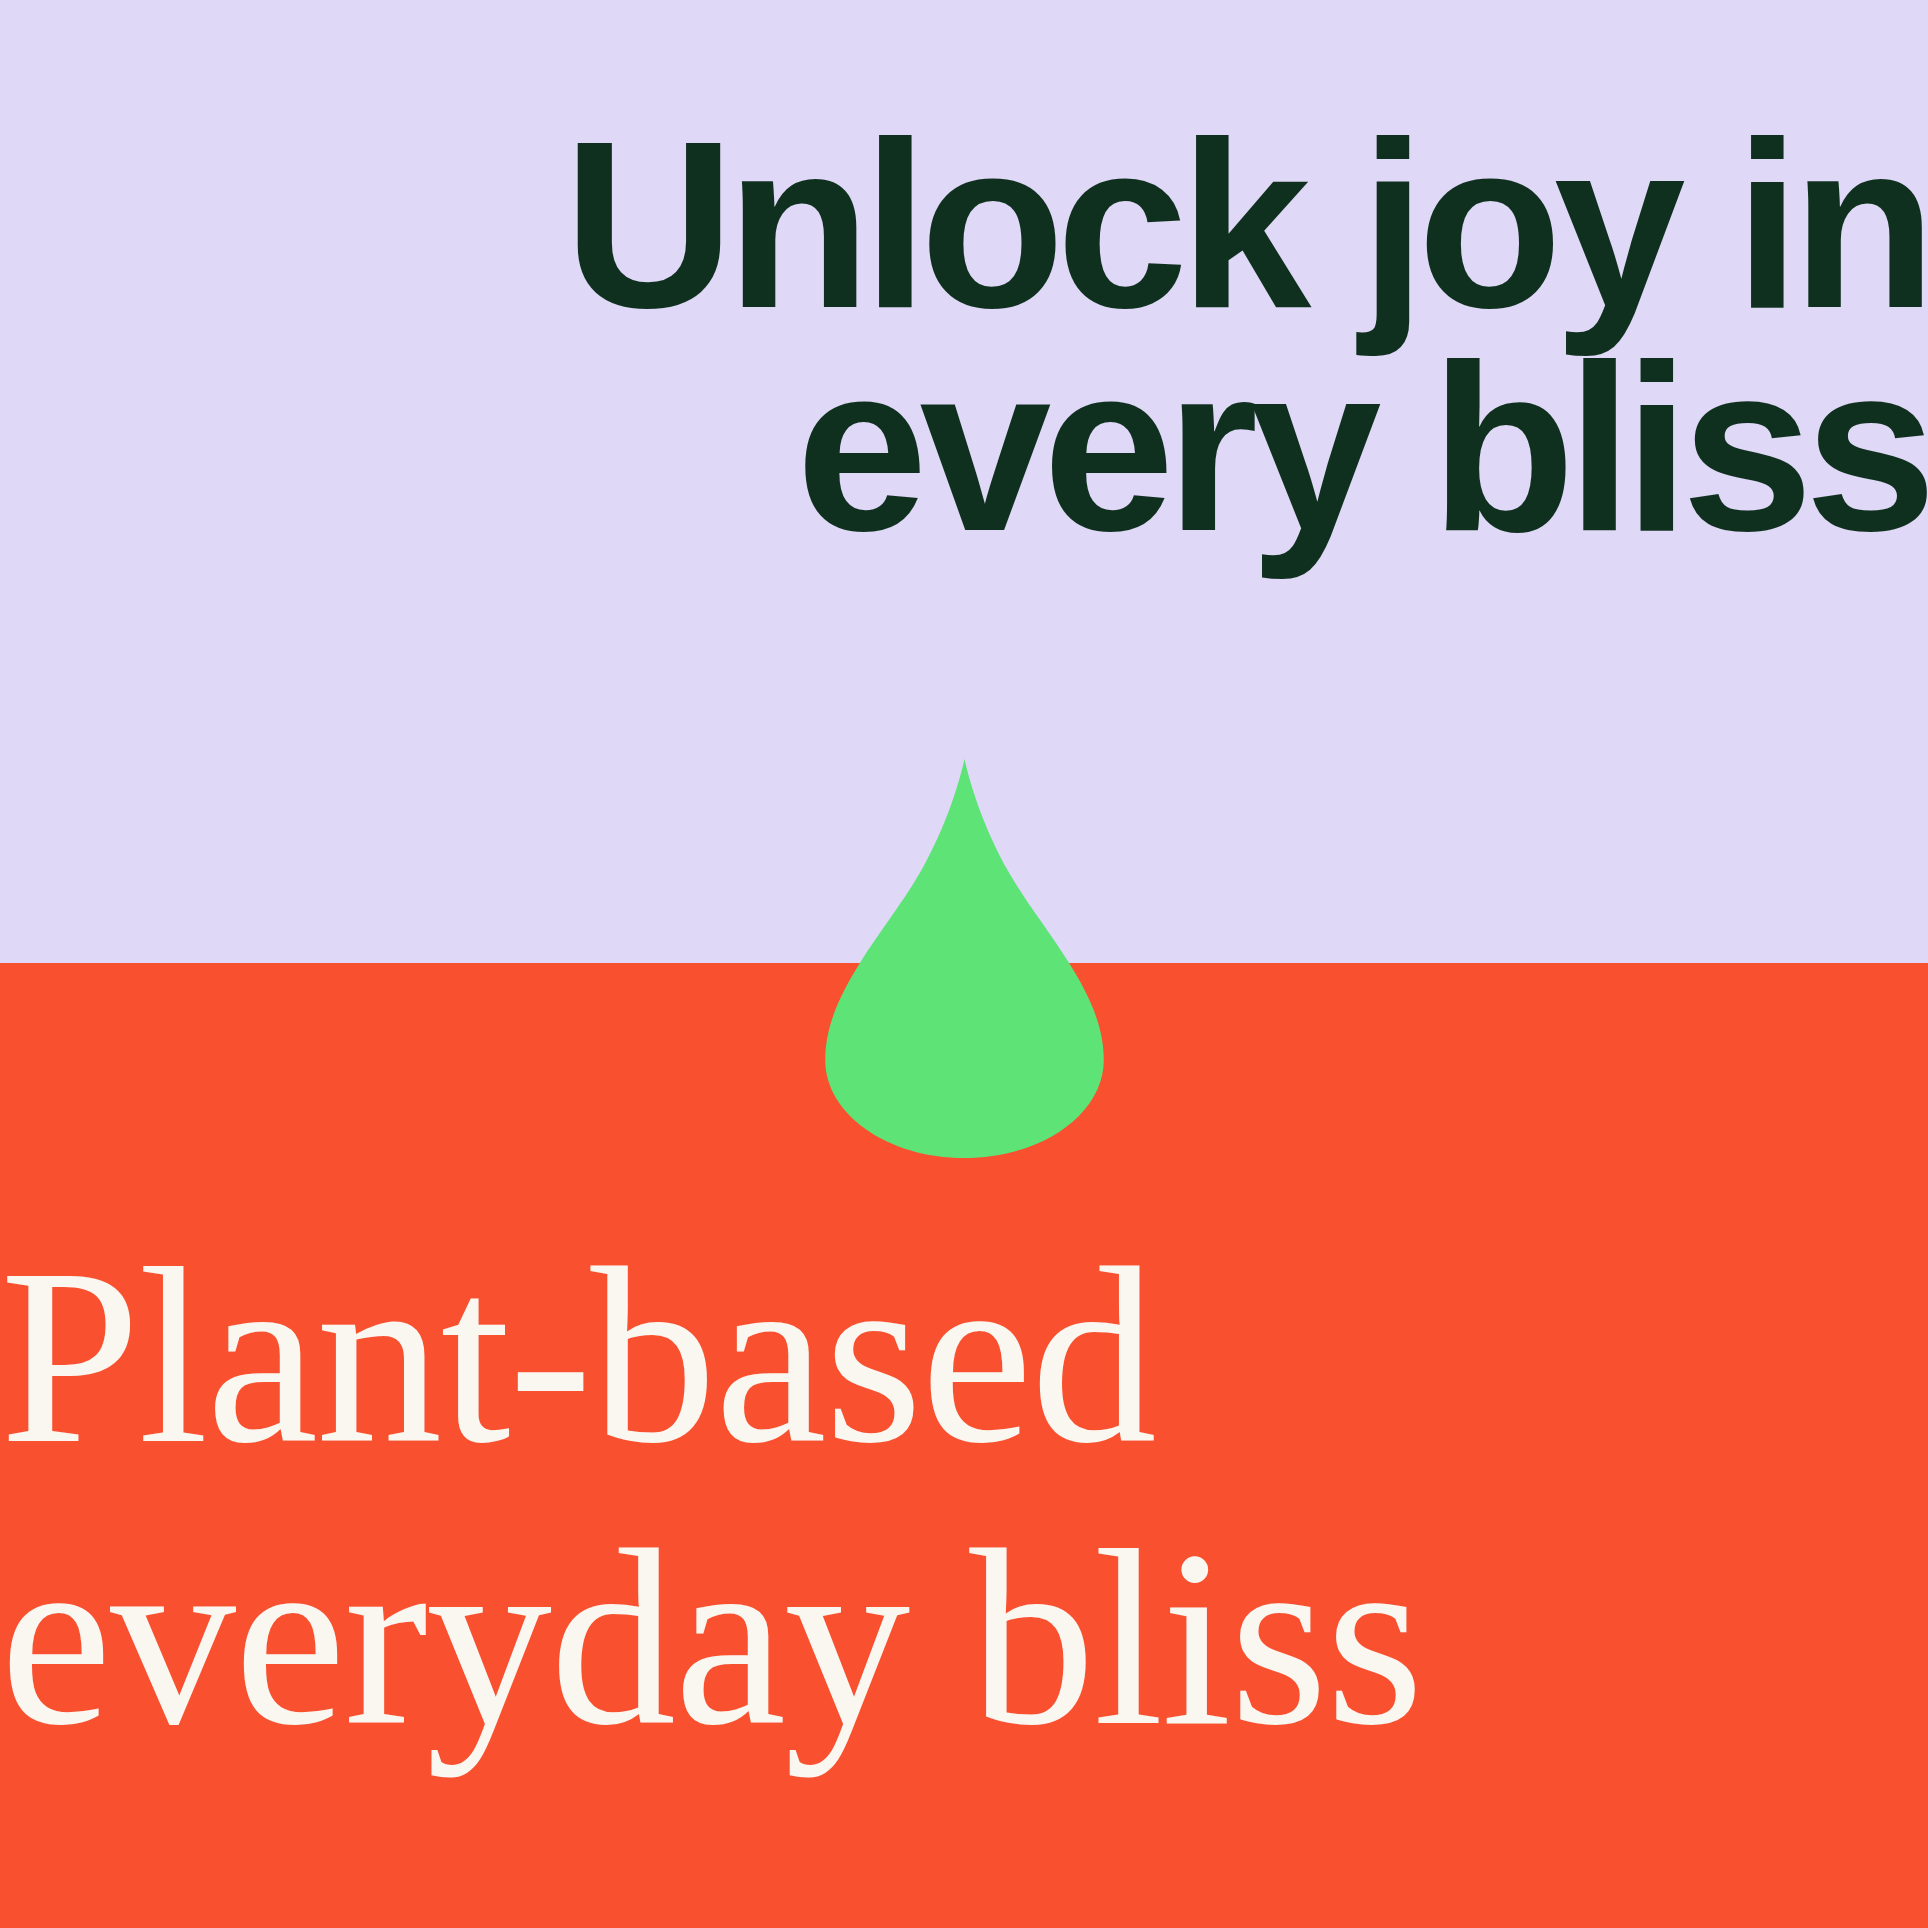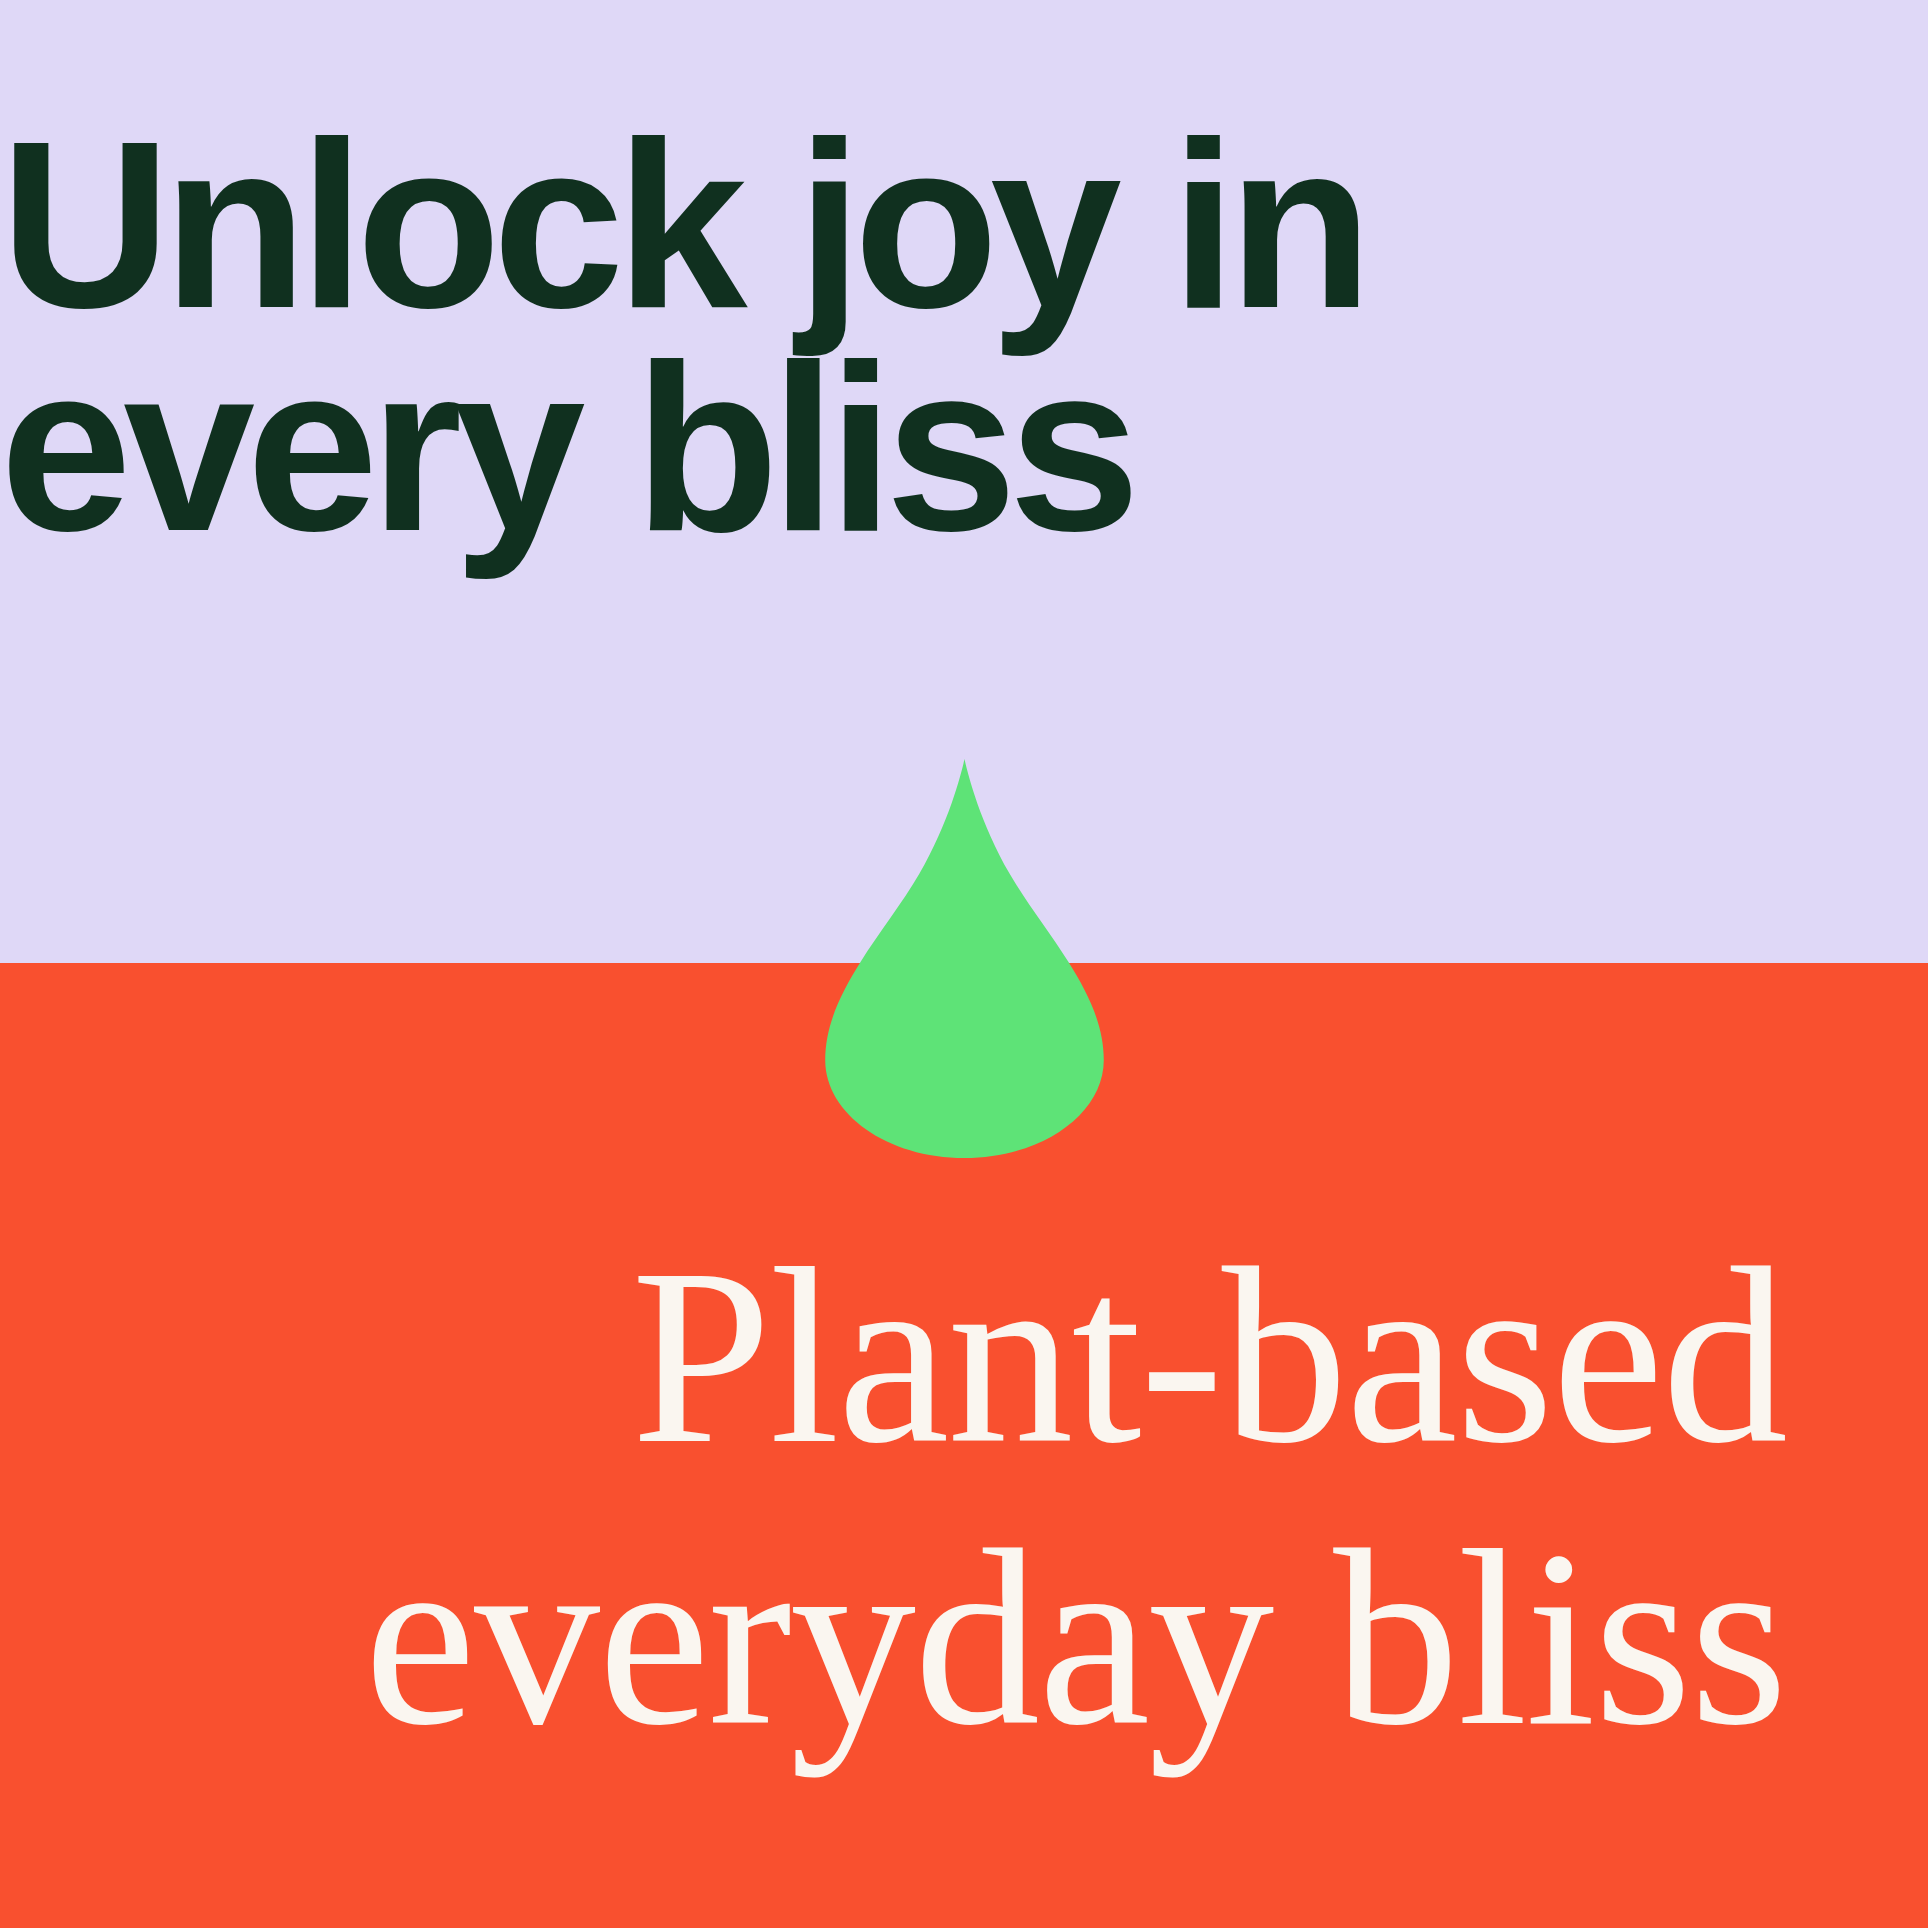--- a/index.html
+++ b/index.html
@@ -32,21 +32,21 @@
     height: 965px;
     background: #F9502F;
   }
 
   
   #headline {
     position: absolute;
     left: 0;
     top: 113px;
     width: 1928px;
-    text-align: left;
+    text-align: right;
     color: #10301F;
     font-family: "Liberation Sans", sans-serif;
     font-weight: 700;
     font-size: 237px;
     line-height: 223px;
     letter-spacing: -8.5px;
     z-index: 4;
   }
   #headline .hl-line {
     display: block;
@@ -67,21 +67,21 @@
     width: 279px;
     height: 399px;
   }
 
   
   #subheadline {
     position: absolute;
     left: 0;
     top: 1215px;
     width: 1786px;
-    text-align: right;
+    text-align: left;
     color: #FAF6F0;
     font-family: "Liberation Serif", serif;
     font-weight: 400;
     font-size: 252px;
     line-height: 282px;
     letter-spacing: -1.9px;
     z-index: 4;
   }
   #subheadline .sub-line {
     display: block;

